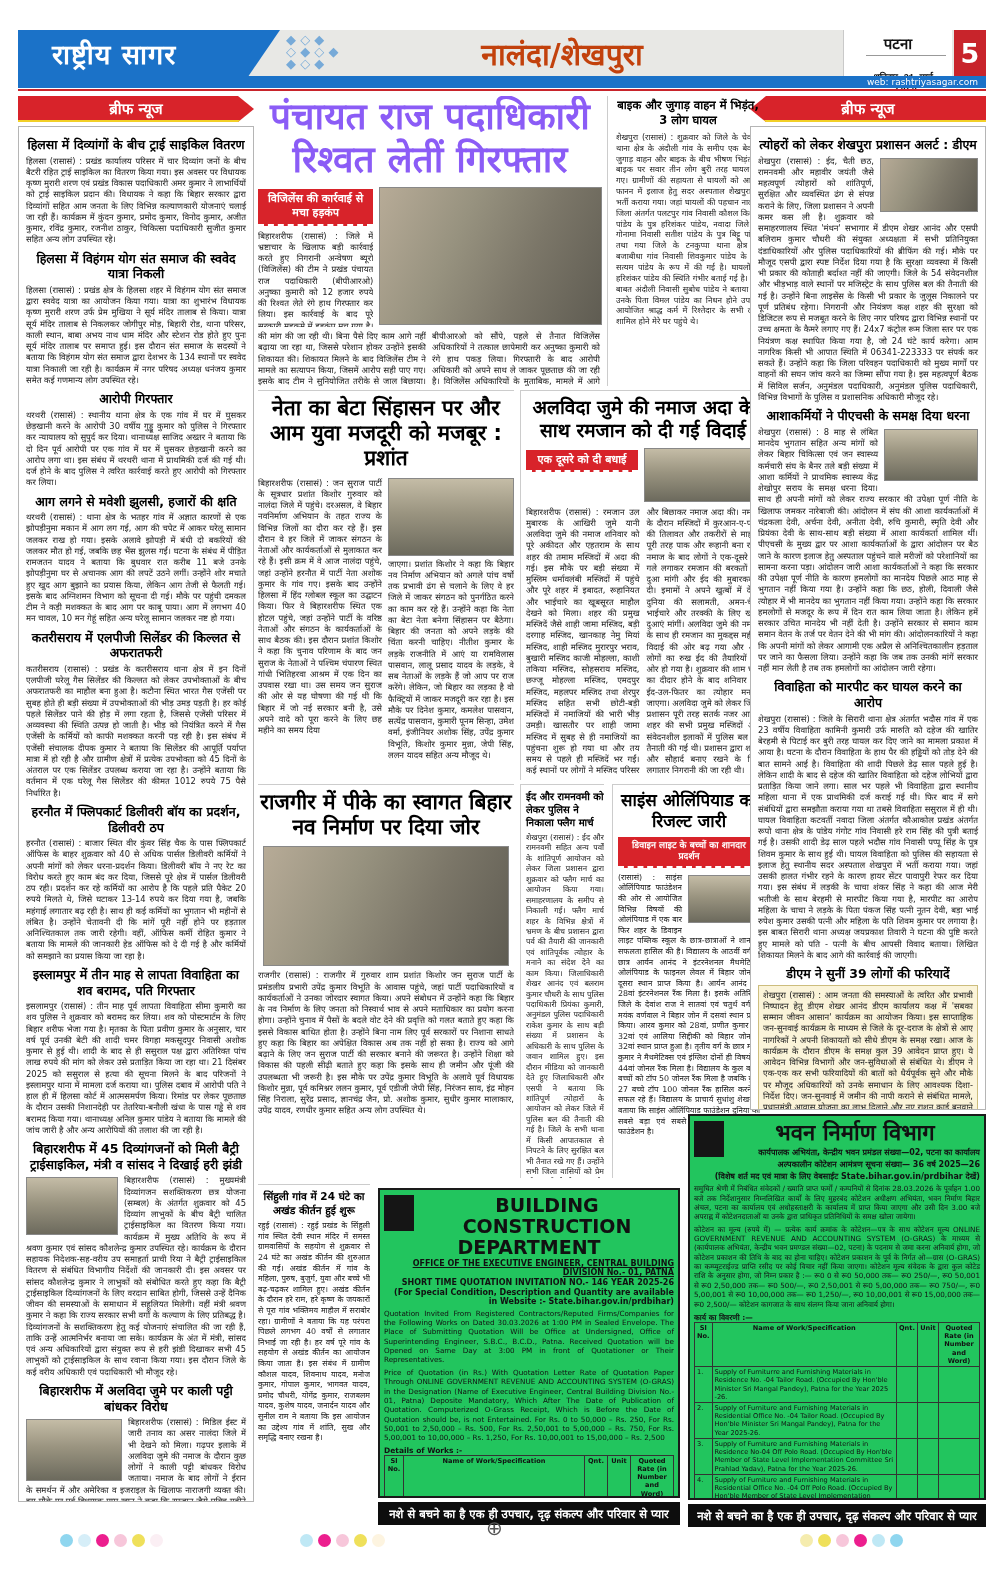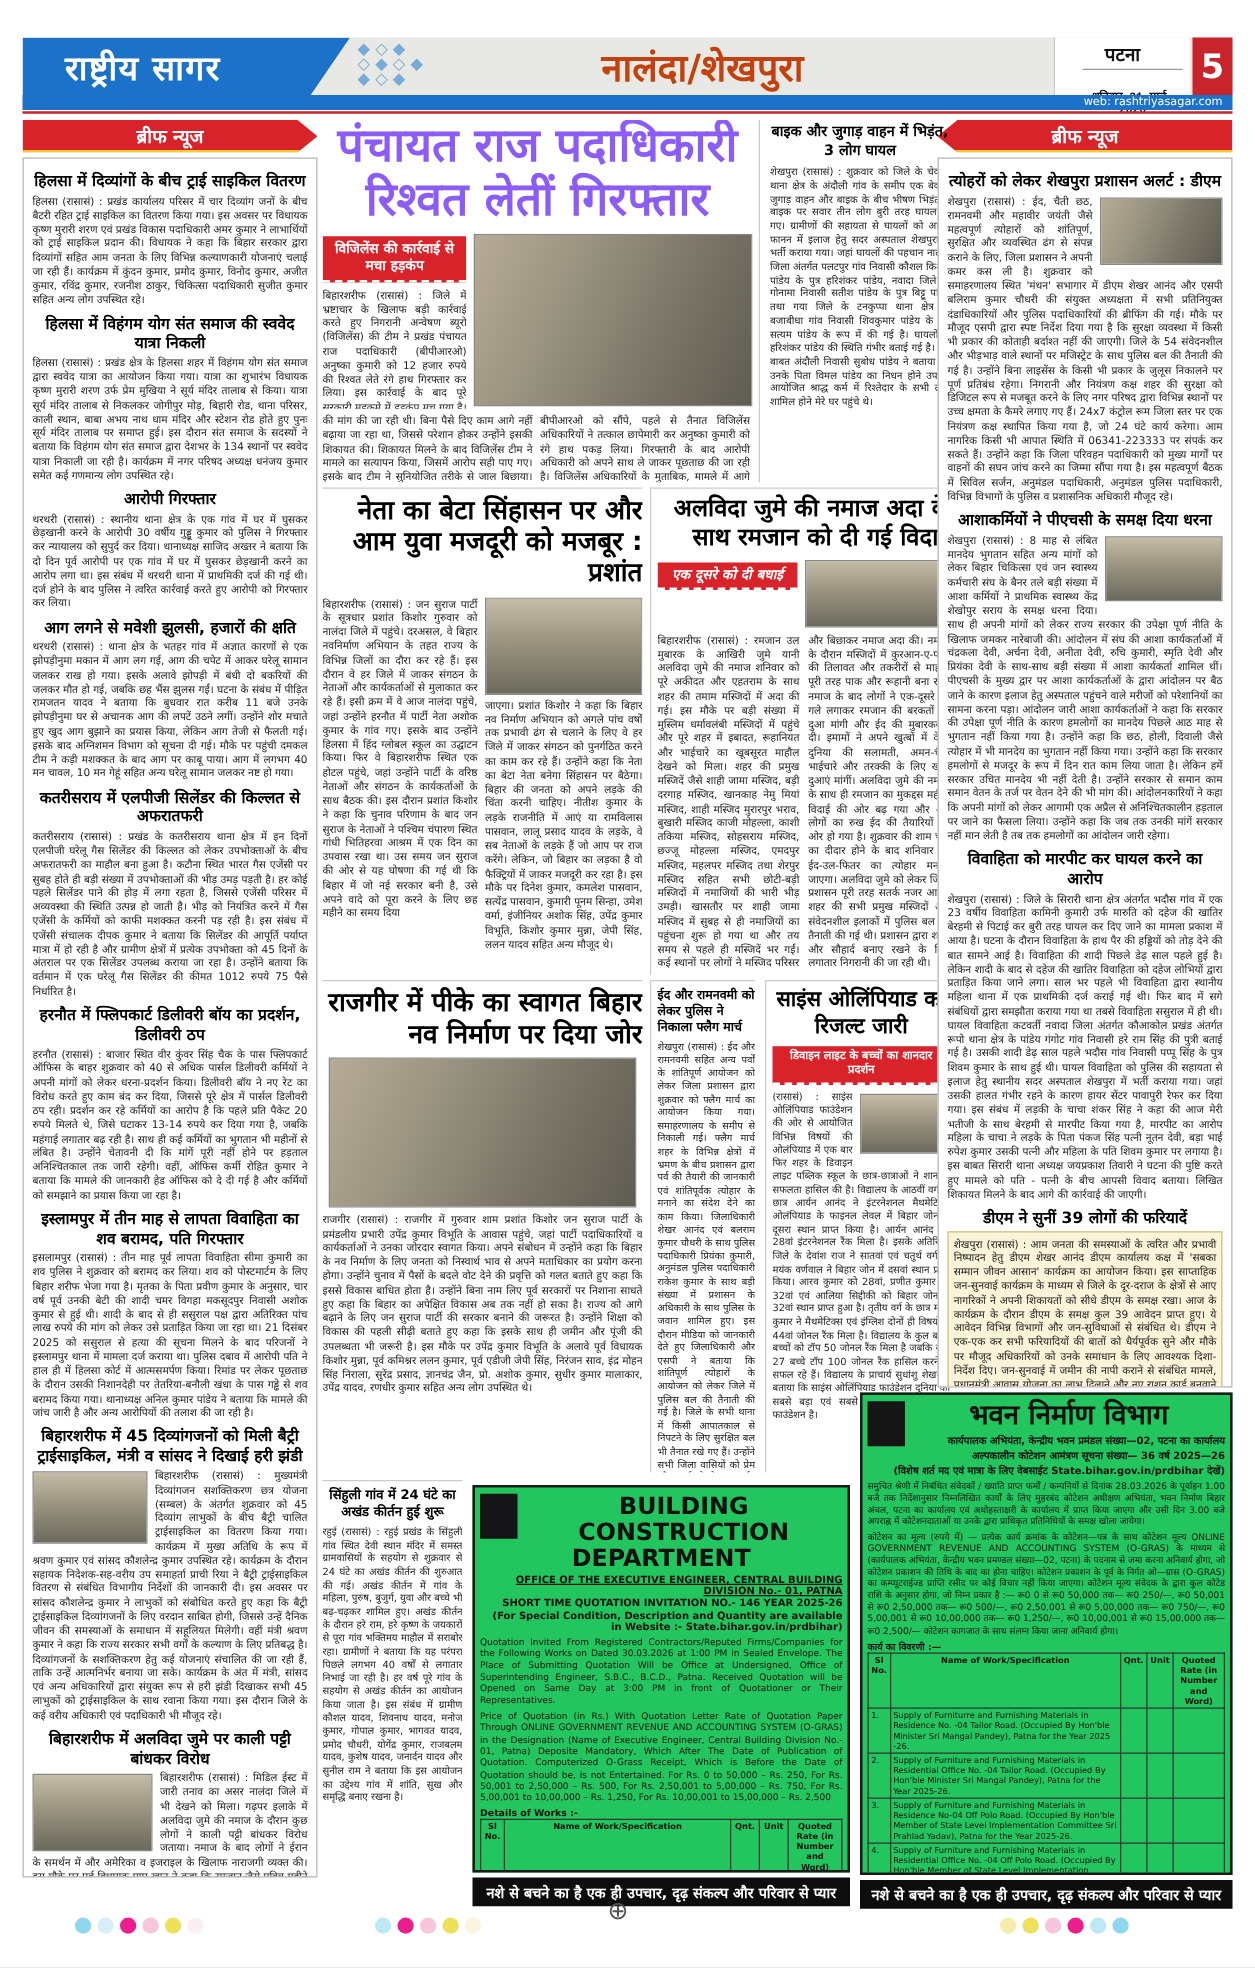--- a/index.html
+++ b/index.html
@@ -36,21 +36,21 @@
   .abs{position:absolute;box-sizing:border-box;overflow:hidden;}
   .photo{background:linear-gradient(115deg,#b7ab97 0%,#97927f 35%,#7b7668 65%,#5f5c52 100%);
          border:1px solid #888;box-sizing:border-box;}
   .photo.crowd{background:linear-gradient(180deg,#c4bca6 0%,#9a9480 45%,#6c6a5d 100%);}
   .fl-l{float:left;margin:2px 6px 3px 0;}
   .fl-r{float:right;margin:2px 0 3px 6px;}
   .kicker{background:#d8232a;color:#fff;font-weight:bold;text-align:center;font-size:11px;line-height:1.3;
           padding:3px 4px;margin:2px 0 5px 0;border-bottom:2px dashed #fff;}
   .bodytxt{font-size:8.4px;line-height:1.34;text-align:justify;color:#222;}
   .headline-xl{font-size:37px;font-weight:bold;text-align:center;line-height:1.15;margin:0 0 6px 0;color:#8b5cf6;}
-  .headline-l{font-size:21px;font-weight:bold;text-align:right;line-height:1.2;margin:2px 0 6px 0;color:#000;}
+  .headline-l{font-size:21px;font-weight:bold;text-align:center;line-height:1.2;margin:2px 0 6px 0;color:#000;}
   .headline-m{font-size:15px;font-weight:bold;text-align:center;line-height:1.25;margin:2px 0 4px 0;color:#000;}
   .headline-s{font-size:11.5px;font-weight:bold;text-align:center;line-height:1.3;margin:2px 0 4px 0;color:#000;}
   .row{display:flex;gap:6px;}
   .yellowbox{background:#fbf4d9;border:1px solid #cdbd7d;padding:4px;}
   
   .ad{border:2px solid #1a1a1a;background:#22c55e;padding:5px 4px;}
   .ad .logo{width:30px;height:36px;background:#151515;float:left;margin-right:6px;}
   .ad .logo2{width:30px;height:36px;background:#151515;float:left;margin-right:6px;}
   .ad h2{margin:0;font-size:19px;font-weight:bold;text-align:center;line-height:1.1;}
   .ad .sub{font-size:8px;font-weight:bold;text-align:right;margin:1px 0;}
@@ -161,21 +161,21 @@
       <div class="bodytxt" style="width:124px;">बिहारशरीफ (रासासं) : जन सुराज पार्टी के सूत्रधार प्रशांत किशोर गुरुवार को नालंदा जिले में पहुंचे। दरअसल, वे बिहार नवनिर्माण अभियान के तहत राज्य के विभिन्न जिलों का दौरा कर रहे हैं। इस दौरान वे हर जिले में जाकर संगठन के नेताओं और कार्यकर्ताओं से मुलाकात कर रहे हैं। इसी क्रम में वे आज नालंदा पहुंचे, जहां उन्होंने हरनौत में पार्टी नेता अशोक कुमार के गांव गए। इसके बाद उन्होंने हिलसा में हिंद ग्लोबल स्कूल का उद्घाटन किया। फिर वे बिहारशरीफ स्थित एक होटल पहुंचे, जहां उन्होंने पार्टी के वरिष्ठ नेताओं और संगठन के कार्यकर्ताओं के साथ बैठक की। इस दौरान प्रशांत किशोर ने कहा कि चुनाव परिणाम के बाद जन सुराज के नेताओं ने पश्चिम चंपारण स्थित गांधी भितिहरवा आश्रम में एक दिन का उपवास रखा था। उस समय जन सुराज की ओर से यह घोषणा की गई थी कि बिहार में जो नई सरकार बनी है, उसे अपने वादे को पूरा करने के लिए छह महीने का समय दिया</div>
       <div style="width:126px;">
         <div class="photo crowd" style="width:126px;height:78px;margin-bottom:3px;"></div>
         <div class="bodytxt">जाएगा। प्रशांत किशोर ने कहा कि बिहार नव निर्माण अभियान को अगले पांच वर्षों तक प्रभावी ढंग से चलाने के लिए वे हर जिले में जाकर संगठन को पुनर्गठित करने का काम कर रहे हैं। उन्होंने कहा कि नेता का बेटा नेता बनेगा सिंहासन पर बैठेगा। बिहार की जनता को अपने लड़के की चिंता करनी चाहिए। नीतीश कुमार के लड़के राजनीति में आएं या रामविलास पासवान, लालू प्रसाद यादव के लड़के, वे सब नेताओं के लड़के हैं जो आप पर राज करेंगे। लेकिन, जो बिहार का लड़का है वो फैक्ट्रियों में जाकर मजदूरी कर रहा है। इस मौके पर दिनेश कुमार, कमलेश पासवान, सत्येंद्र पासवान, कुमारी पूनम सिन्हा, उमेश वर्मा, इंजीनियर अशोक सिंह, उपेंद्र कुमार विभूति, किशोर कुमार मुन्ना, जेपी सिंह, ललन यादव सहित अन्य मौजूद थे।</div>
       </div>
     </div>
   </div>
 
   <div class="abs" style="left:520px;top:390px;width:240px;height:390px;border-top:1px solid #ccc;border-left:1px solid #ccc;padding:3px 0 0 5px;">
     <div class="headline-l" style="font-size:19px;">अलविदा जुमे की नमाज अदा के साथ रमजान को दी गई विदाई</div>
-    <div class="row" style="height:56px;overflow:hidden;margin-bottom:3px;font-style:italic;">
+    <div class="row" style="height:56px;overflow:hidden;margin-bottom:3px;">
       <div style="width:112px;">
         <div class="kicker">एक दूसरे को दी बधाई</div>
       </div>
       <div class="photo crowd" style="width:116px;height:54px;"></div>
     </div>
     <div class="bodytxt two-col" style="height:270px;overflow:hidden;">बिहारशरीफ (रासासं) : रमजान उल मुबारक के आखिरी जुमे यानी अलविदा जुमे की नमाज शनिवार को पूरे अकीदत और एहतराम के साथ शहर की तमाम मस्जिदों में अदा की गई। इस मौके पर बड़ी संख्या में मुस्लिम धर्मावलंबी मस्जिदों में पहुंचे और पूरे शहर में इबादत, रूहानियत और भाईचारे का खूबसूरत माहौल देखने को मिला। शहर की प्रमुख मस्जिदें जैसे शाही जामा मस्जिद, बड़ी दरगाह मस्जिद, खानकाह नेमु मियां मस्जिद, शाही मस्जिद मुरारपुर भराव, बुखारी मस्जिद काजी मोहल्ला, काशी तकिया मस्जिद, सोहसराय मस्जिद, छज्जू मोहल्ला मस्जिद, एमदपुर मस्जिद, महलपर मस्जिद तथा शेरपुर मस्जिद सहित सभी छोटी-बड़ी मस्जिदों में नमाजियों की भारी भीड़ उमड़ी। खासतौर पर शाही जामा मस्जिद में सुबह से ही नमाजियों का पहुंचना शुरू हो गया था और तय समय से पहले ही मस्जिदें भर गईं। कई स्थानों पर लोगों ने मस्जिद परिसर और बिछाकर नमाज अदा की। नमाज के दौरान मस्जिदों में कुरआन-ए-पाक की तिलावत और तकरीरों से माहौल पूरी तरह पाक और रूहानी बना रहा। नमाज के बाद लोगों ने एक-दूसरे को गले लगाकर रमजान की बरकतों की दुआ मांगी और ईद की मुबारकबाद दी। इमामों ने अपने खुत्बों में देश-दुनिया की सलामती, अमन-चैन, भाईचारे और तरक्की के लिए खास दुआएं मांगीं। अलविदा जुमे की नमाज के साथ ही रमजान का मुकद्दस महीना विदाई की ओर बढ़ गया और अब लोगों का रुख ईद की तैयारियों की ओर हो गया है। शुक्रवार की शाम चांद का दीदार होने के बाद शनिवार को ईद-उल-फितर का त्योहार मनाया जाएगा। अलविदा जुमे को लेकर जिला प्रशासन पूरी तरह सतर्क नजर आया। शहर की सभी प्रमुख मस्जिदों और संवेदनशील इलाकों में पुलिस बल की तैनाती की गई थी। प्रशासन द्वारा शांति और सौहार्द बनाए रखने के लिए लगातार निगरानी की जा रही थी।</div>
   </div>
 
   <div class="abs" style="left:258px;top:784px;width:256px;height:394px;border-top:1px solid #ccc;padding-top:3px;">
     <div class="headline-l">राजगीर में पीके का स्वागत बिहार नव निर्माण पर दिया जोर</div>

